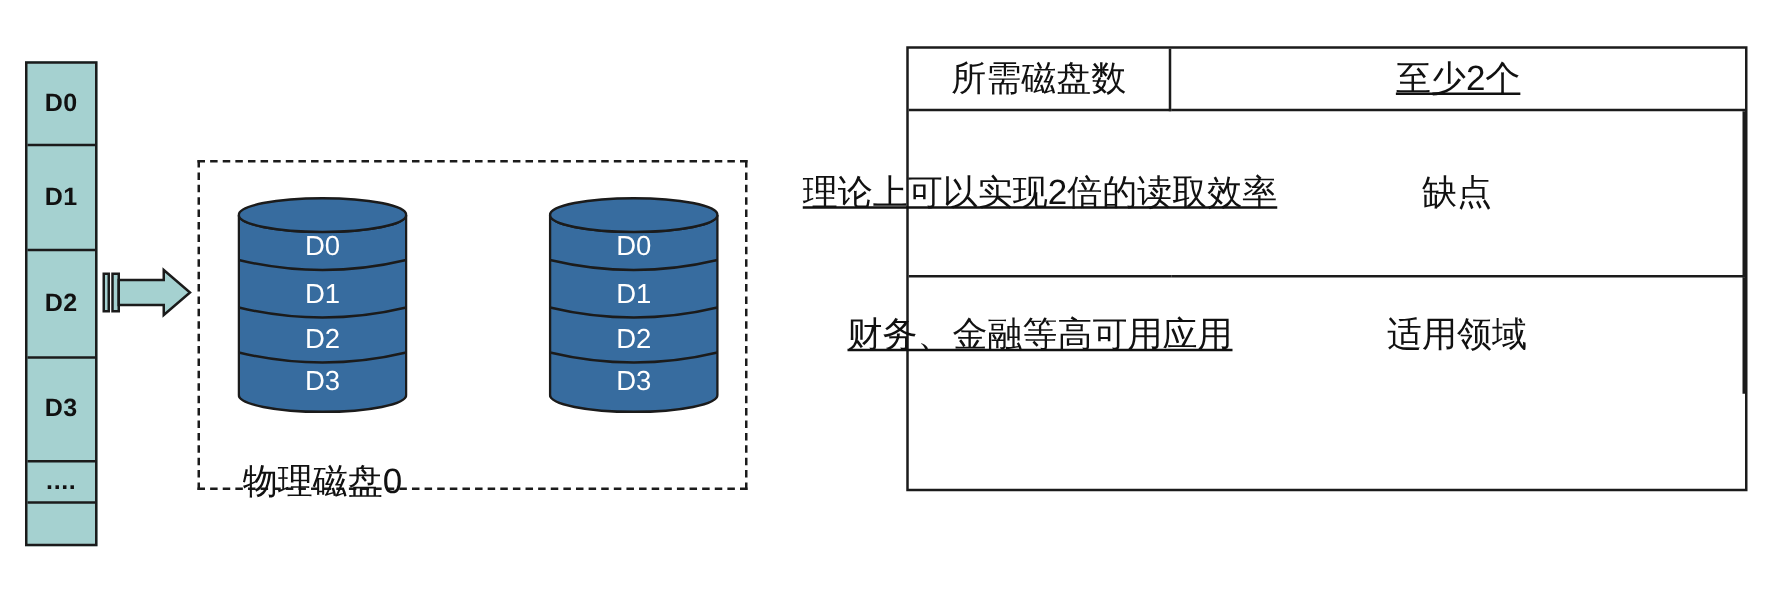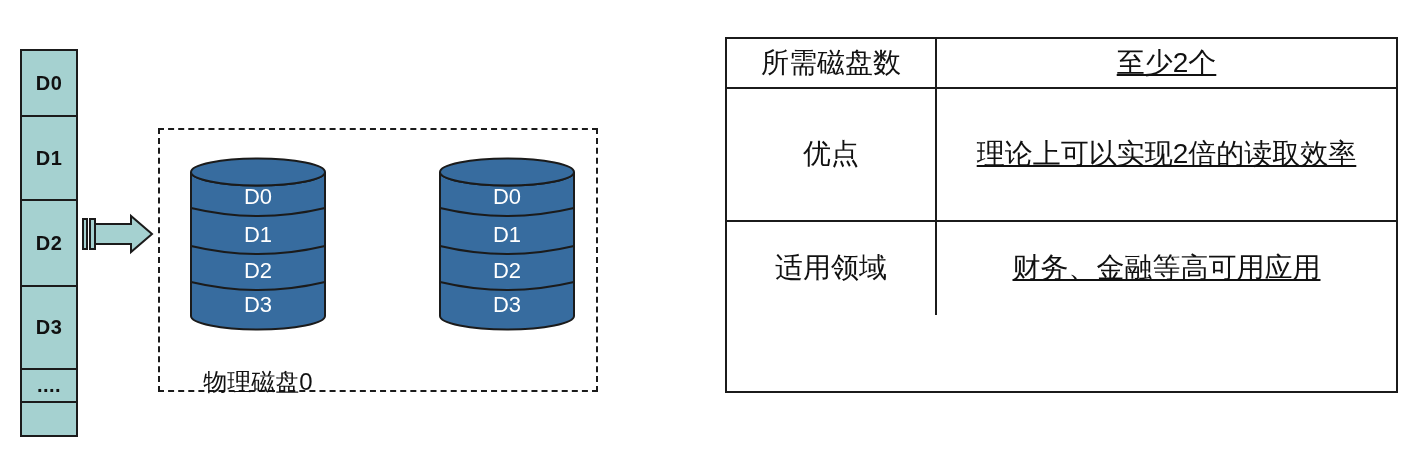--- a/index.html
+++ b/index.html
@@ -50,21 +50,21 @@
   .cyl-fill { fill: var(--diskBlue); stroke: var(--line); stroke-width: 2; }
   .cyl-sep { fill: none; stroke: var(--line); stroke-width: 2; }
   .cyl-label {
     fill: #ffffff; font-size: 22px;
     font-family: "Liberation Sans", sans-serif;
     text-anchor: middle;
   }
   .disk-caption {
     position: absolute; top: 210px; left: -30px;
     width: 196px; text-align: center;
-    font-size: 24px; color: #111;
+    font-size: 28px; color: #111;
     white-space: nowrap;
   }
 
   
   .raid-table {
     position: absolute; left: 725px; top: 37px;
     width: 673px; height: 356px;
     border: 2px solid var(--line);
     display: grid;
     grid-template-columns: 210px 1fr;
@@ -150,29 +150,29 @@
 
   <div class="raid-table">
 
     <div class="cell label-col">
       <span>所需磁盘数</span>
     </div>
     <div class="cell">
       <div class="value-line">至少2个</div>
     </div>
 
-    <div class="cell label-col">
-      <span>优点</span>
-    </div>
     <div class="cell">
       <div class="value-line">理论上可以实现2倍的读取效率</div>
     </div>
 
+    <div class="cell label-col">
+      <span>缺点</span>
+    </div>
 
+    <div class="cell row4">
+      <div class="value-line">财务、金融等高可用应用</div>
+    </div>
     <div class="cell label-col row4">
       <span>适用领域</span>
-    </div>
-    <div class="cell row4">
-      <div class="value-line">财务、金融等高可用应用</div>
     </div>
 
   </div>
 </div>
 
 </body></html>

